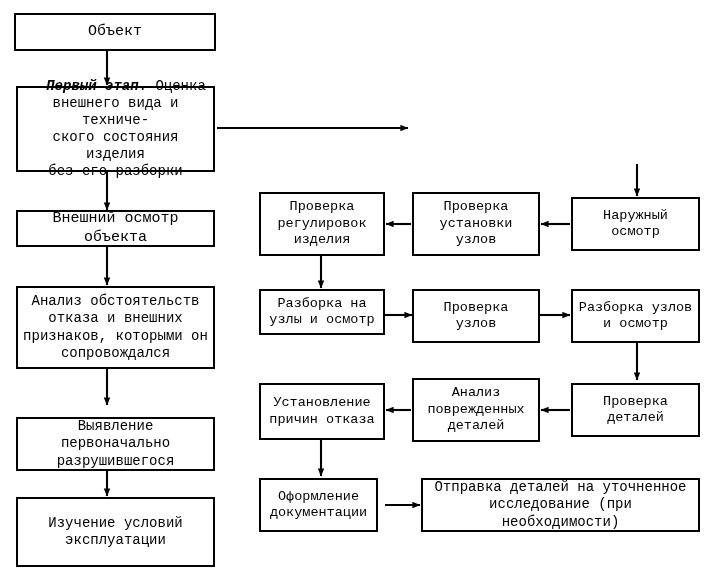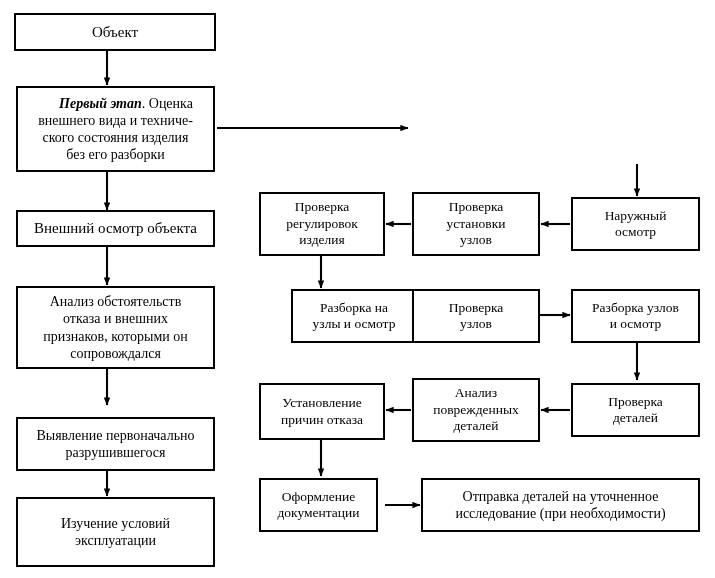--- a/index.html
+++ b/index.html
@@ -29,20 +29,21 @@
     box-sizing: border-box;
     border: 2px solid #000000;
     background: #ffffff;
     display: flex;
     align-items: center;
     justify-content: center;
     text-align: center;
     color: #000000;
     line-height: 1.22;
     padding: 2px 5px;
+    font-family: Liberation Mono, monospace;
   }
   .node .label {
     display: block;
     width: 100%;
   }
   .fs-15 { font-size: 15px; }
   .fs-14 { font-size: 14px; }
   .fs-13p5 { font-size: 13.5px; }
   .stage-tag {
     font-style: italic;
@@ -156,21 +157,21 @@
     </span>
   </div>
 
   <div class="node fs-13p5" style="left:571px; top:197px; width:129px; height:54px;">
     <span class="label">
       <span>Наружный</span><br>
       <span>осмотр</span>
     </span>
   </div>
 
-  <div class="node fs-13p5" style="left:259px; top:289px; width:126px; height:54px;margin-left:32px;">
+  <div class="node fs-13p5" style="left:259px; top:289px; width:126px; height:46px;">
     <span class="label">
       <span>Разборка на</span><br>
       <span>узлы и осмотр</span>
     </span>
   </div>
 
   <div class="node fs-13p5" style="left:412px; top:289px; width:128px; height:54px;">
     <span class="label">
       <span>Проверка</span><br>
       <span>узлов</span>

